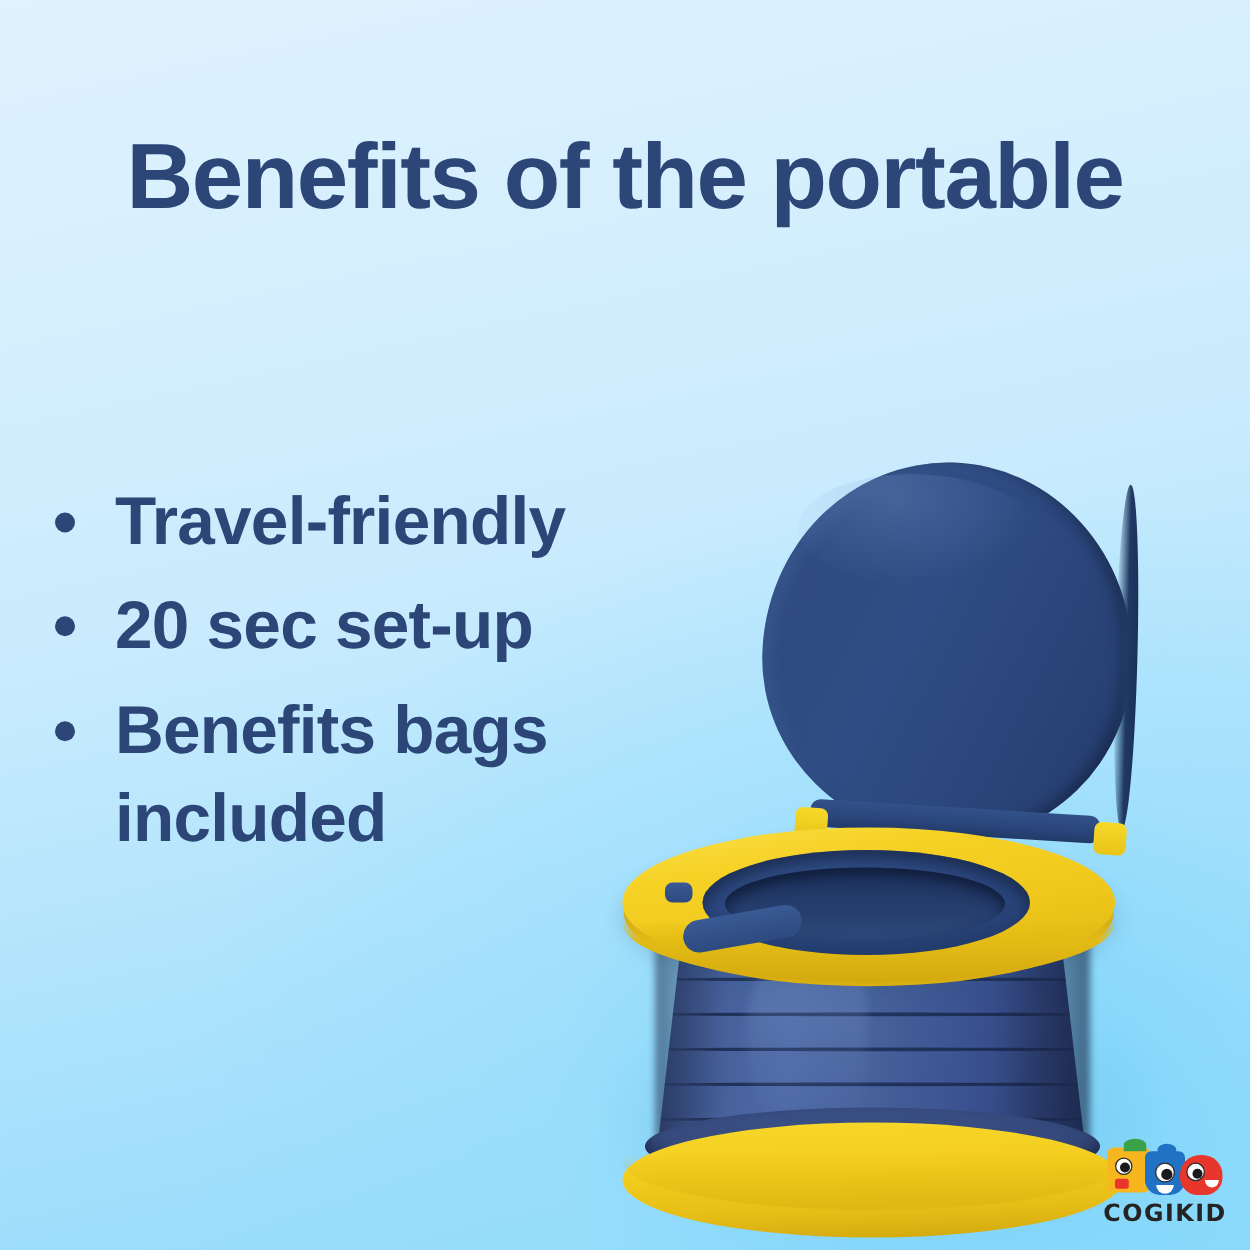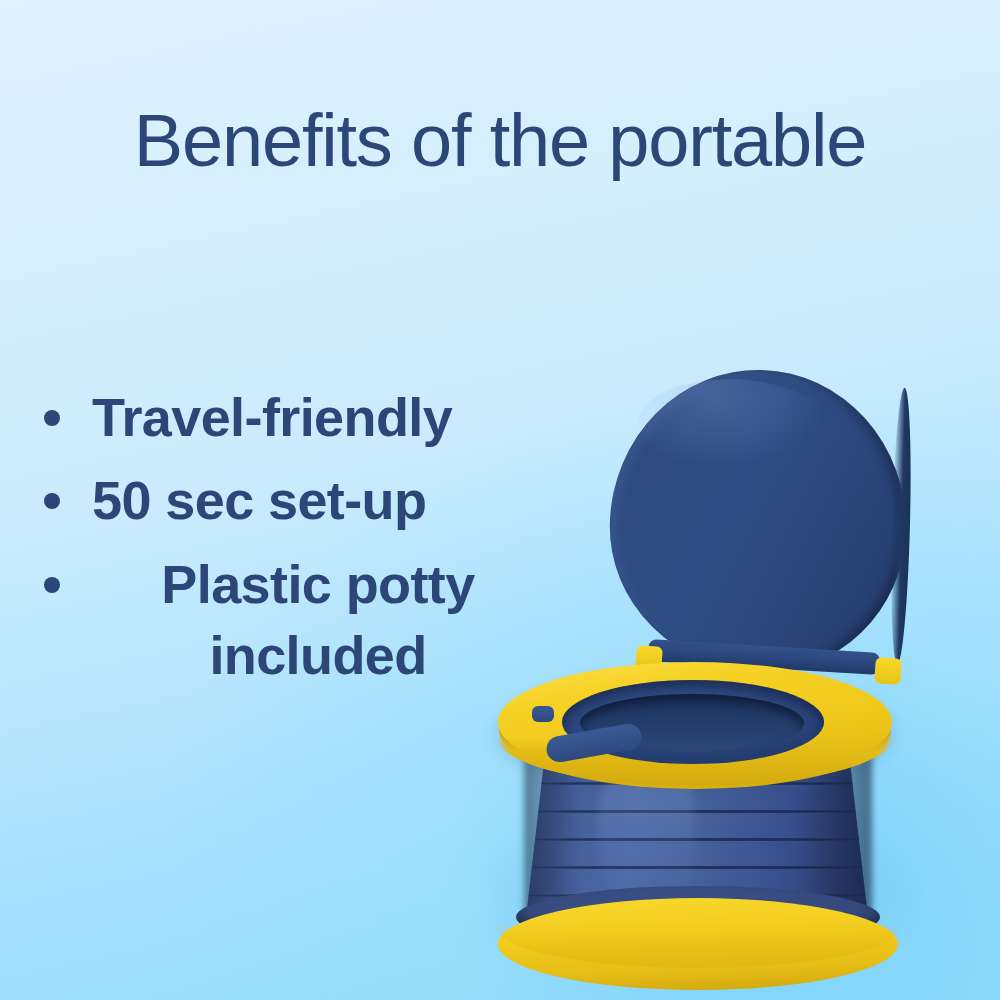--- a/index.html
+++ b/index.html
@@ -19,32 +19,31 @@
   }
 
   
   .title {
     position:absolute;
     left:60px; top:96px;
     width:880px;
     text-align:center;
     color:#2b4677;
     font-size:74px;
-    font-weight:normal;
+    font-weight:bold;
     line-height:1.22;
     letter-spacing:-1.2px;
   }
 
   
   .bullets {
     position:absolute;
     left:44px; top:382px;
     width:500px;
     color:#2b4677;
-    text-align:center;
   }
   .bullet-row {
     display:flex;
     align-items:flex-start;
     margin-bottom:12px;
   }
   .bullet-dot {
     width:16px; height:16px;
     border-radius:50%;
     background:#2b4677;
@@ -302,27 +301,27 @@
 
   <div class="bullets">
 
     <div class="bullet-row">
       <span class="bullet-dot"></span>
       <span class="bullet-text">Travel-friendly</span>
     </div>
 
     <div class="bullet-row">
       <span class="bullet-dot"></span>
-      <span class="bullet-text">50 sec set-up</span>
+      <span class="bullet-text">20 sec set-up</span>
     </div>
 
 
     <div class="bullet-row">
       <span class="bullet-dot"></span>
-      <span class="bullet-text">Plastic potty included</span>
+      <span class="bullet-text">Benefits bags included</span>
     </div>
 
   </div>
 
   <div id="product">
     <div class="shadow"></div>
 
     <div class="lid">
       <div class="lid-top-sheen"></div>
       <div class="lid-edge"></div>
@@ -350,14 +349,43 @@
     <div class="base-ring-top"></div>
 
     <div class="seat-rim"></div>
     <div class="seat-rim-side"></div>
     <div class="seat-hole"></div>
     <div class="seat-hole-inner"></div>
     <div class="seat-notch"></div>
     <div class="seat-tab"></div>
   </div>
 
+  <div id="logo">
+    <div class="logo-marks">
+
+      <div class="mark mark-yellow">
+        <div class="cap" style="left:13px; top:-7px; width:18px; height:10px;"></div>
+        <div class="eye" style="left:6px; top:8px; width:14px; height:14px;">
+          <div class="pupil" style="left:3px; top:3px; width:8px; height:8px;"></div>
+        </div>
+        <div class="mouth-white" style="left:6px; top:25px; width:11px; height:8px; background:#e8362d; border-radius:2px;"></div>
+      </div>
+
+      <div class="mark mark-blue">
+        <div class="cap" style="left:10px; top:-6px; width:15px; height:9px; background:#1f72c4;"></div>
+        <div class="eye" style="left:8px; top:9px; width:16px; height:16px;">
+          <div class="pupil" style="left:4px; top:4px; width:9px; height:9px;"></div>
+        </div>
+        <div class="mouth-white" style="left:9px; top:27px; width:14px; height:7px;"></div>
+      </div>
+
+      <div class="mark mark-red">
+        <div class="eye" style="left:5px; top:6px; width:15px; height:15px;">
+          <div class="pupil" style="left:4px; top:4px; width:8px; height:8px;"></div>
+        </div>
+        <div class="mouth-white" style="left:20px; top:20px; width:11px; height:6px; border-radius:0 0 7px 7px;"></div>
+      </div>
+
+    </div>
+    <div class="logo-word">COGIKID</div>
+  </div>
 
 </div>
 
 </body></html>

